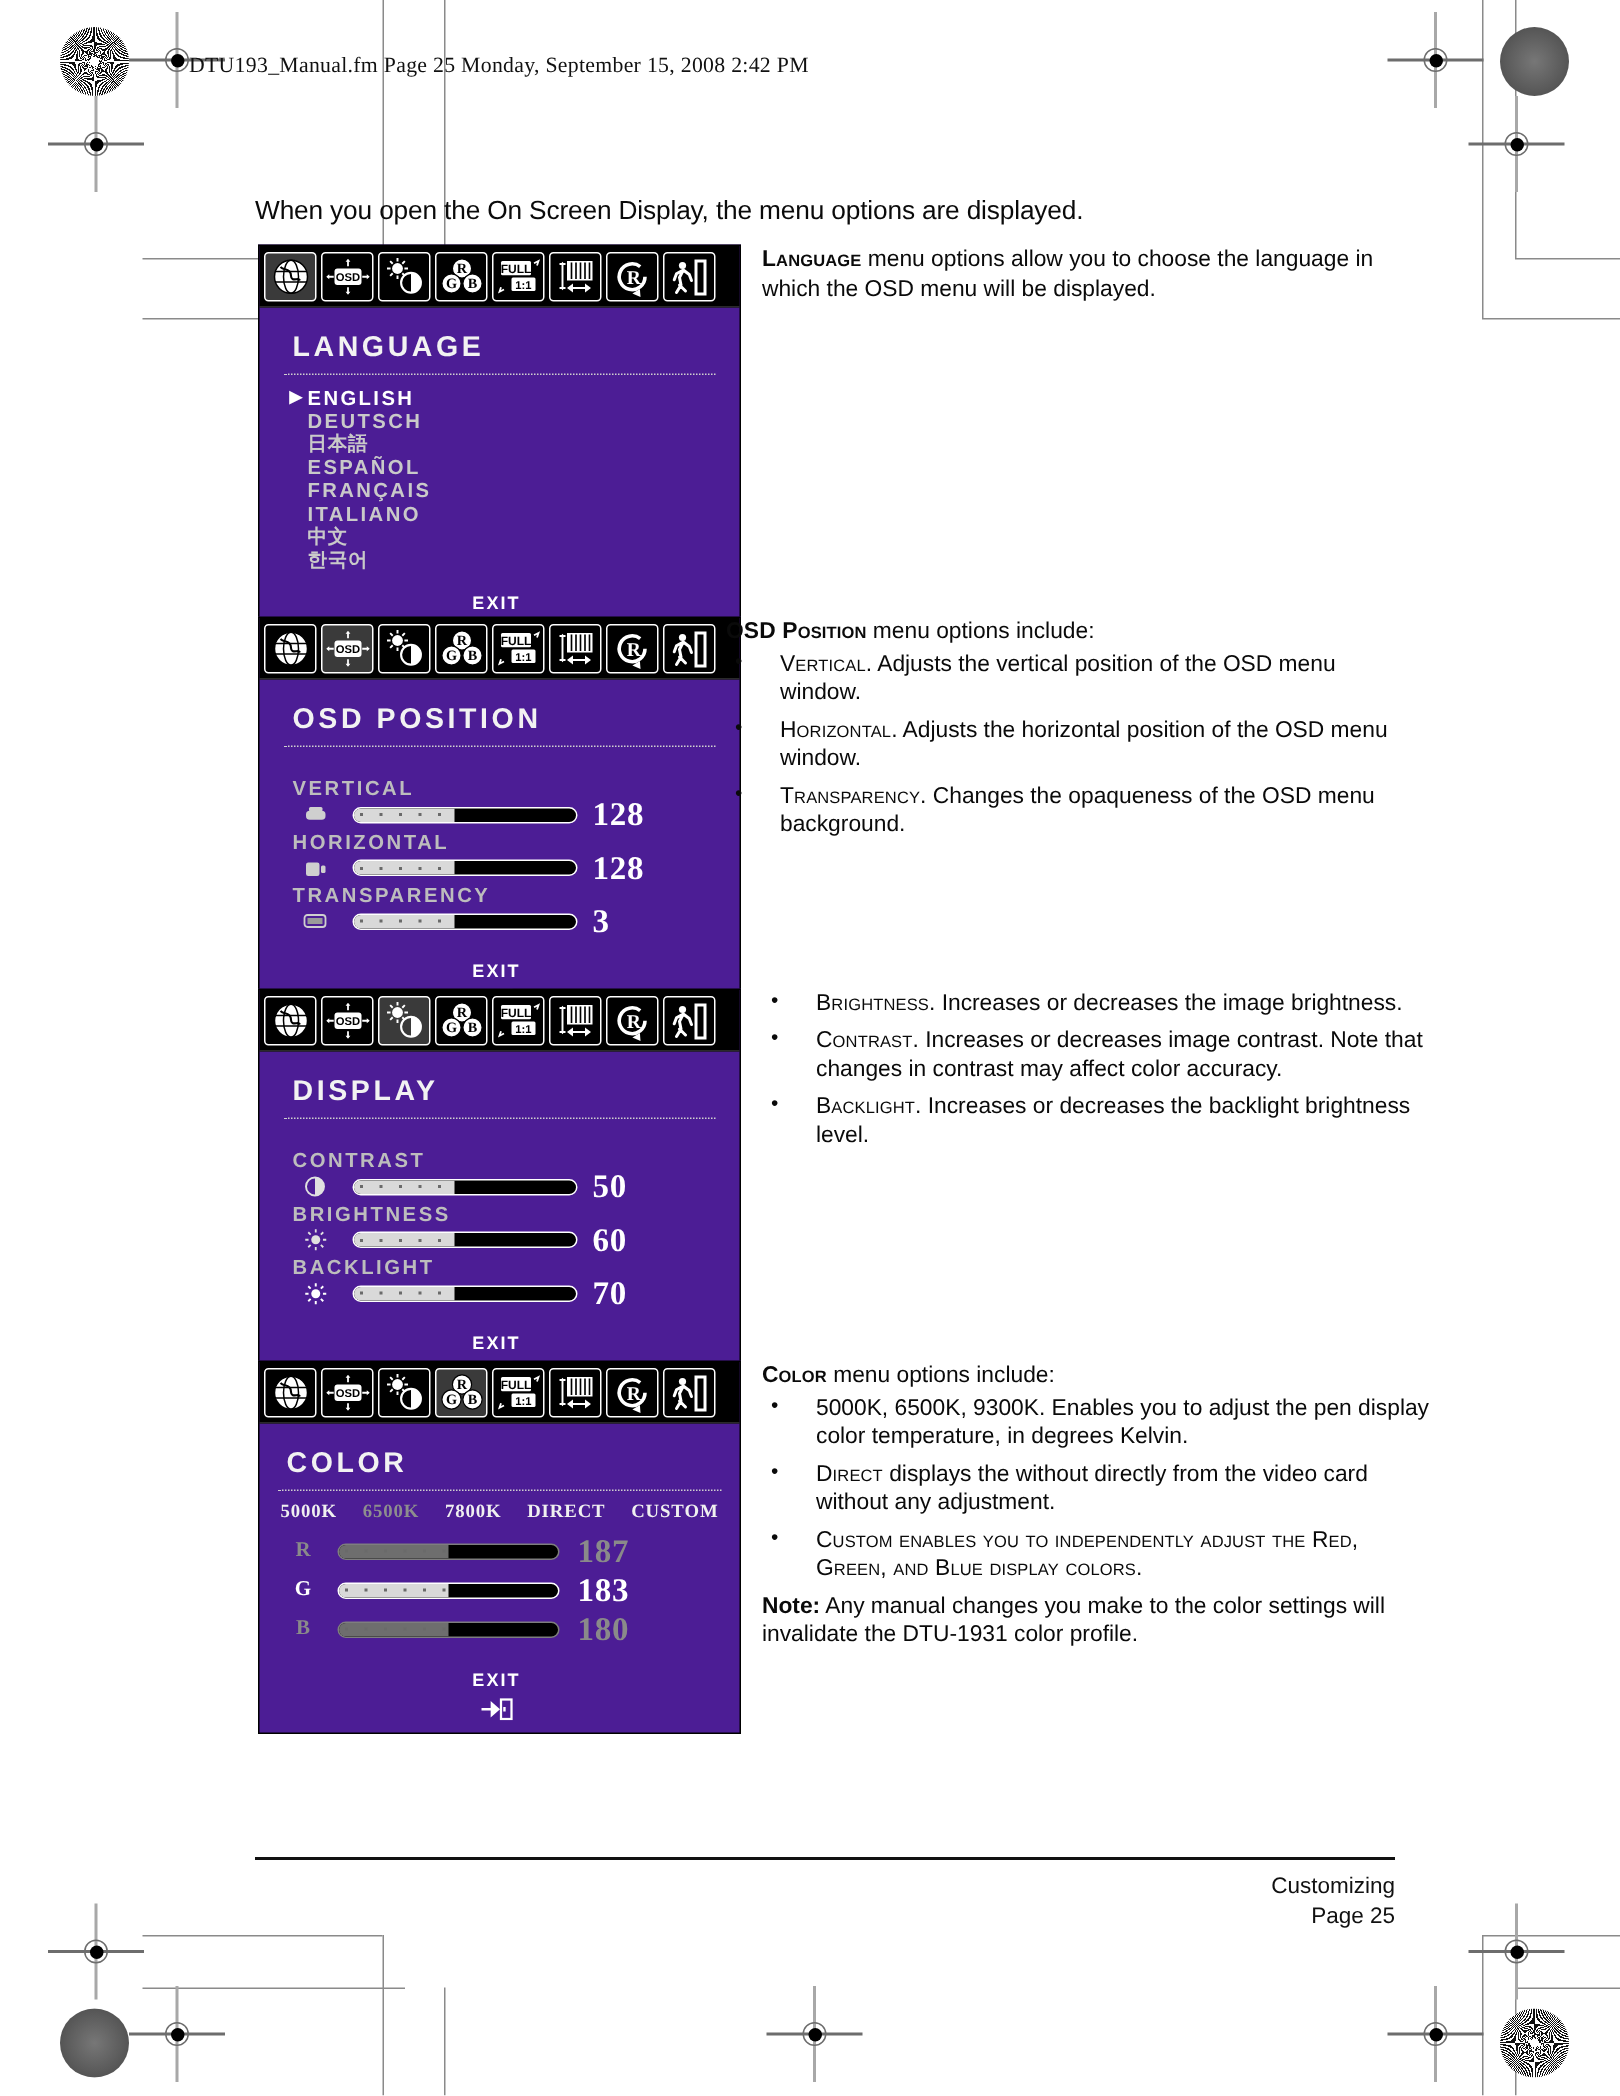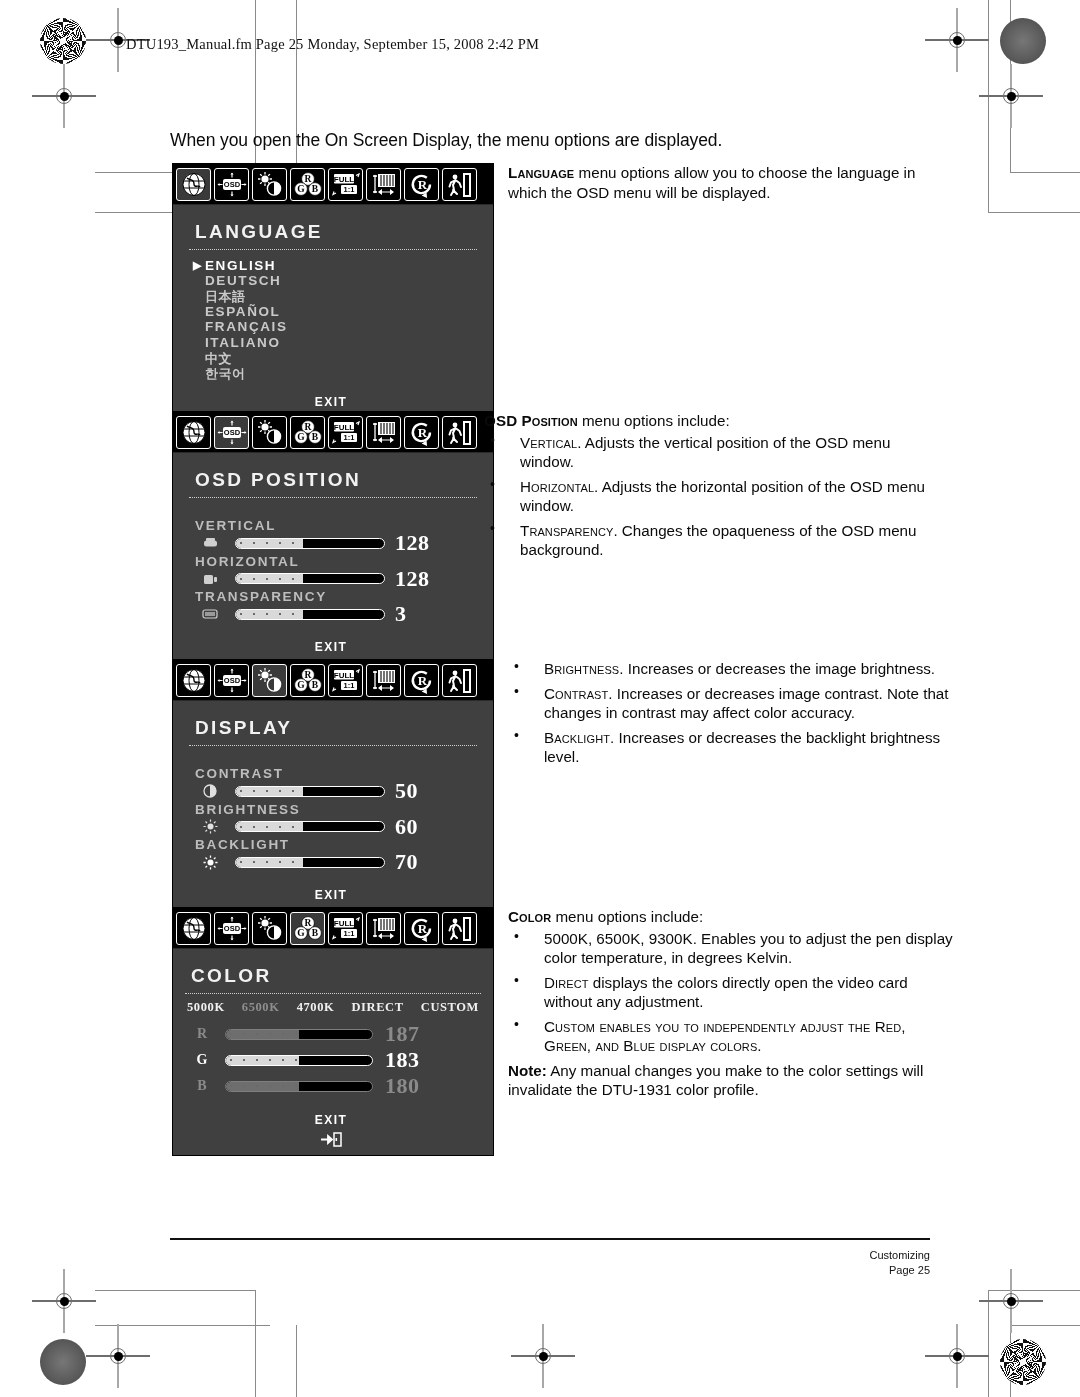--- a/index.html
+++ b/index.html
@@ -47,21 +47,21 @@
   
   .intro{
     position:absolute;left:170px;top:130px;width:760px;
     font-size:17.5px;color:#0a0a0a;letter-spacing:-0.1px;
   }
 
   .block{position:absolute;}
 
   
   .osd{
-    width:322px;background:#404040;position:relative;
+    width:322px;background:#4c1d95;position:relative;
     border:1px solid #000;box-sizing:border-box;
   }
   .iconbar{
     display:flex;gap:3px;padding:4px 3px 3px 3px;background:#000;
     border-bottom:1px solid #2a2a2a;
   }
   .icn{
     width:35px;height:33px;border:1.5px solid #ffffff;border-radius:3px;
     background:#000;position:relative;box-sizing:border-box;
     display:flex;align-items:center;justify-content:center;overflow:hidden;
@@ -152,21 +152,21 @@
   ul.bul li:before{
     content:"\2022";position:absolute;left:6px;top:-1px;font-size:14px;
   }
   .note{margin-top:2px;}
   .note b{font-weight:700;}
 
   
   .footrule{position:absolute;left:170px;top:1238px;width:760px;height:1.6px;background:#111;}
   .footer{
     position:absolute;left:430px;top:1248px;width:500px;text-align:right;
-    font-size:11px;color:#111;line-height:1.32;
+    font-size:15px;color:#111;line-height:1.32;
   }
 </style>
 </head>
 <body>
 
 <div class="page">
 
   <div>
     <div class="trimline h" style="left:95px;top:172px;width:175px;"></div>
     <div class="trimline h" style="left:95px;top:212px;width:160px;"></div>
@@ -785,21 +785,21 @@
             </svg>
         </div>
       </div>
       <div class="osdbody" style="min-height:175px;padding-left:12px;padding-right:12px;">
         <div class="osdtitle">COLOR</div>
         <div class="osdrule"></div>
 
         <div class="coltabs">
           <span class="coltab">5000K</span>
           <span class="coltab dim">6500K</span>
-          <span class="coltab">4700K</span>
+          <span class="coltab">7800K</span>
           <span class="coltab">DIRECT</span>
           <span class="coltab">CUSTOM</span>
         </div>
 
         <div class="colrow dim">
           <span class="ch">R</span>
           <span class="track">
             <span class="fill" style="width:50%"></span>
             <span class="ticks">
                 <i></i>
@@ -881,21 +881,21 @@
       <li><span class="scn">Backlight</span><span>.  Increases or decreases the backlight brightness level.</span></li>
     </ul>
   </div>
 
   <div class="rtext" style="left:508px;top:907px;">
     <p class="lead">
       <span class="sc">Color</span><span> menu options include:</span>
     </p>
     <ul class="bul">
       <li><span class="scn"></span><span>5000K, 6500K, 9300K.  Enables you to adjust the pen display color temperature, in degrees Kelvin.</span></li>
-      <li><span class="scn">Direct</span><span> displays the colors directly open the video card without any adjustment.</span></li>
+      <li><span class="scn">Direct</span><span> displays the without directly from the video card without any adjustment.</span></li>
       <li><span class="scn">Custom</span><span class="scn"> enables you to independently adjust the Red, Green, and Blue display colors.</span></li>
     </ul>
     <p class="note">
       <b>Note:</b><span> Any manual changes you make to the color settings will invalidate the DTU-1931 color profile.</span>
     </p>
   </div>
 
   <div class="footrule"></div>
   <div class="footer">
     <div>Customizing</div>

